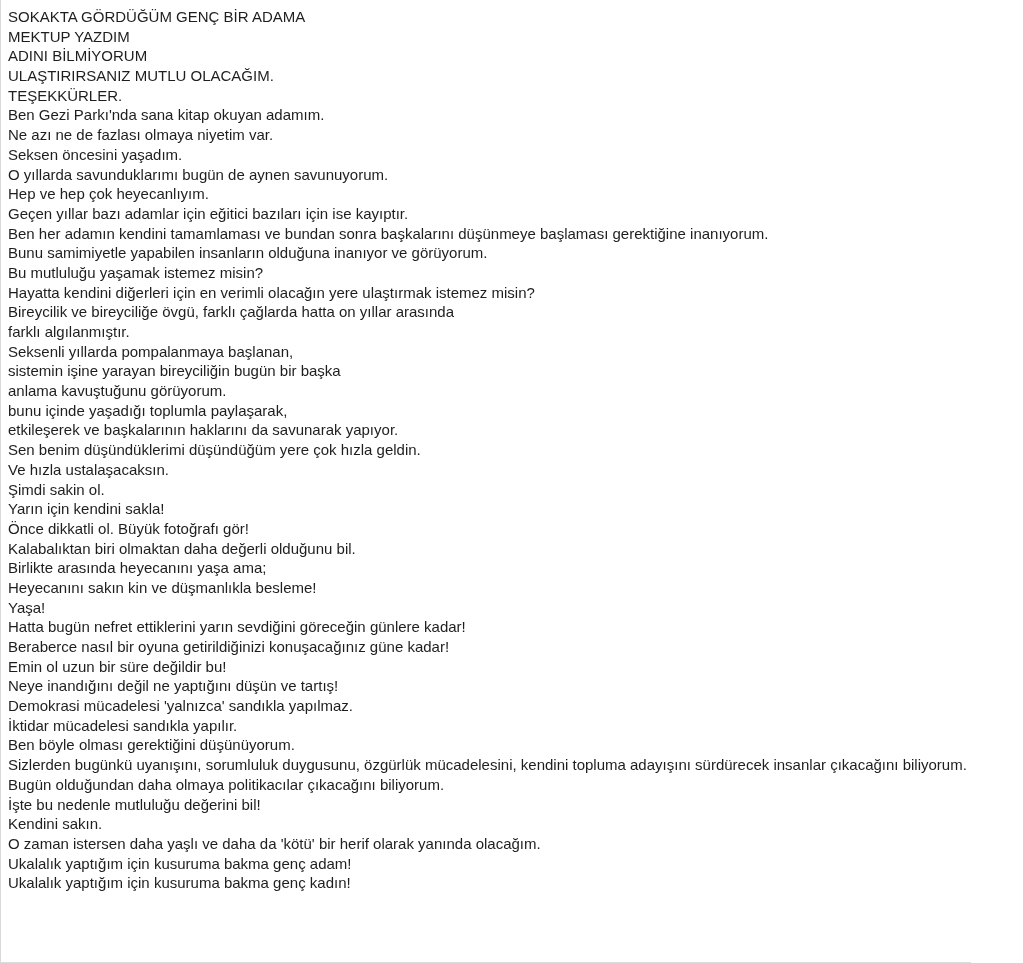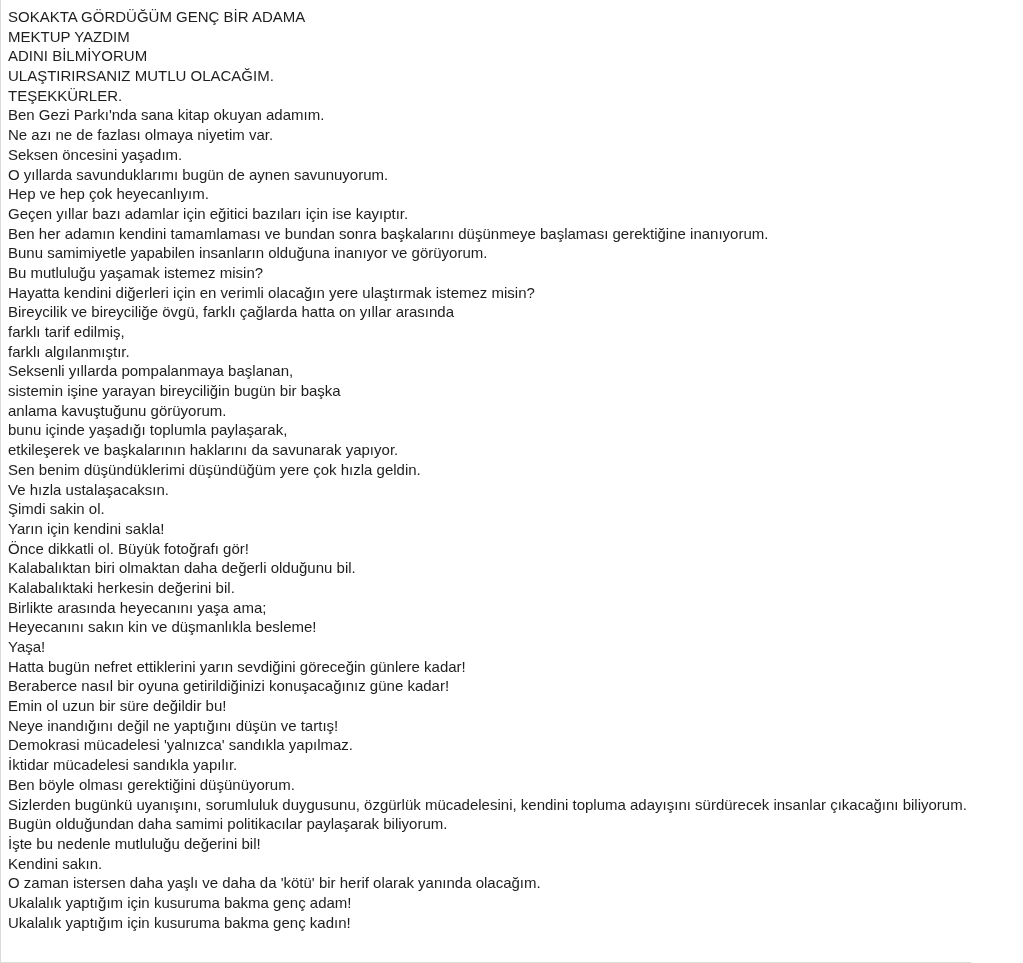--- a/index.html
+++ b/index.html
@@ -52,46 +52,44 @@
     <div class="line">Ne azı ne de fazlası olmaya niyetim var.</div>
     <div class="line">Seksen öncesini yaşadım.</div>
     <div class="line">O yıllarda savunduklarımı bugün de aynen savunuyorum.</div>
     <div class="line">Hep ve hep çok heyecanlıyım.</div>
     <div class="line">Geçen yıllar bazı adamlar için eğitici bazıları için ise kayıptır.</div>
     <div class="line">Ben her adamın kendini tamamlaması ve bundan sonra başkalarını düşünmeye başlaması gerektiğine inanıyorum.</div>
     <div class="line">Bunu samimiyetle yapabilen insanların olduğuna inanıyor ve görüyorum.</div>
     <div class="line">Bu mutluluğu yaşamak istemez misin?</div>
     <div class="line">Hayatta kendini diğerleri için en verimli olacağın yere ulaştırmak istemez misin?</div>
     <div class="line">Bireycilik ve bireyciliğe övgü, farklı çağlarda hatta on yıllar arasında</div>
-    <div class="line">farklı tarif edilmiş,</div>
     <div class="line">farklı algılanmıştır.</div>
     <div class="line">Seksenli yıllarda pompalanmaya başlanan,</div>
     <div class="line">sistemin işine yarayan bireyciliğin bugün bir başka</div>
     <div class="line">anlama kavuştuğunu görüyorum.</div>
     <div class="line">bunu içinde yaşadığı toplumla paylaşarak,</div>
     <div class="line">etkileşerek ve başkalarının haklarını da savunarak yapıyor.</div>
     <div class="line">Sen benim düşündüklerimi düşündüğüm yere çok hızla geldin.</div>
     <div class="line">Ve hızla ustalaşacaksın.</div>
     <div class="line">Şimdi sakin ol.</div>
     <div class="line">Yarın için kendini sakla!</div>
     <div class="line">Önce dikkatli ol. Büyük fotoğrafı gör!</div>
     <div class="line">Kalabalıktan biri olmaktan daha değerli olduğunu bil.</div>
-    <div class="line">Kalabalıktaki herkesin değerini bil.</div>
     <div class="line">Birlikte arasında heyecanını yaşa ama;</div>
     <div class="line">Heyecanını sakın kin ve düşmanlıkla besleme!</div>
     <div class="line">Yaşa!</div>
     <div class="line">Hatta bugün nefret ettiklerini yarın sevdiğini göreceğin günlere kadar!</div>
     <div class="line">Beraberce nasıl bir oyuna getirildiğinizi konuşacağınız güne kadar!</div>
     <div class="line">Emin ol uzun bir süre değildir bu!</div>
     <div class="line">Neye inandığını değil ne yaptığını düşün ve tartış!</div>
     <div class="line">Demokrasi mücadelesi 'yalnızca' sandıkla yapılmaz.</div>
     <div class="line">İktidar mücadelesi sandıkla yapılır.</div>
     <div class="line">Ben böyle olması gerektiğini düşünüyorum.</div>
     <div class="line">Sizlerden bugünkü uyanışını, sorumluluk duygusunu, özgürlük mücadelesini, kendini topluma adayışını sürdürecek insanlar çıkacağını biliyorum.</div>
-    <div class="line">Bugün olduğundan daha samimi politikacılar paylaşarak biliyorum.</div>
+    <div class="line">Bugün olduğundan daha olmaya politikacılar çıkacağını biliyorum.</div>
     <div class="line">İşte bu nedenle mutluluğu değerini bil!</div>
     <div class="line">Kendini sakın.</div>
     <div class="line">O zaman istersen daha yaşlı ve daha da 'kötü' bir herif olarak yanında olacağım.</div>
     <div class="line">Ukalalık yaptığım için kusuruma bakma genç adam!</div>
     <div class="line">Ukalalık yaptığım için kusuruma bakma genç kadın!</div>
   </div>
 
 <div class="bottom-edge"></div>
 
 </body></html>

